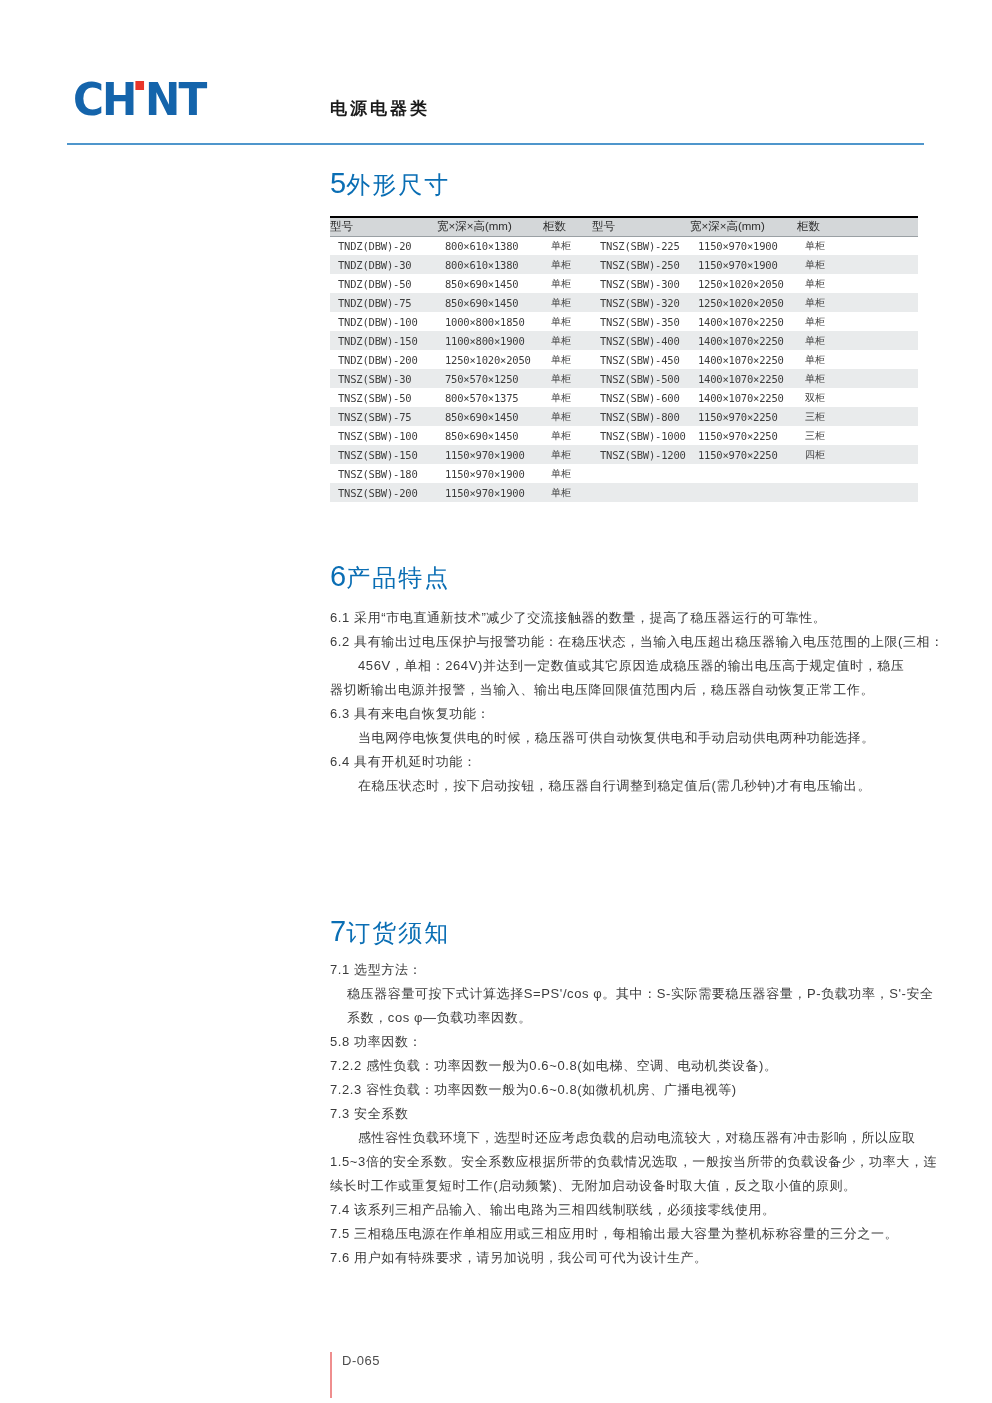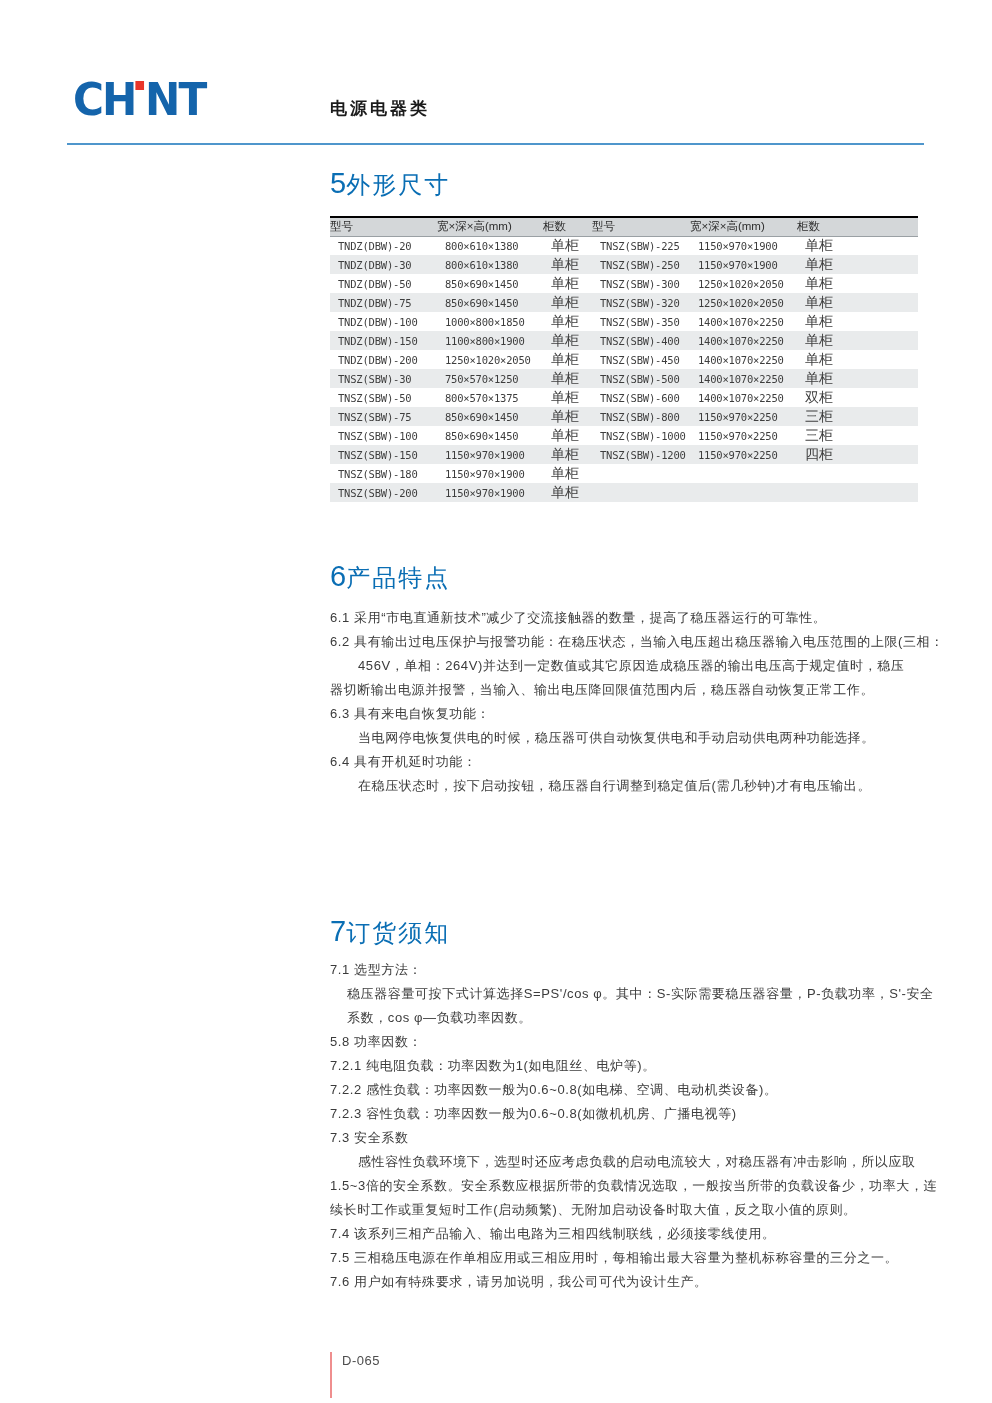--- a/index.html
+++ b/index.html
@@ -35,21 +35,21 @@
     table-layout:fixed;}
   .dim-table tr{height:19px;}
   .dim-table th{background:var(--table-header-bg,#d4d7d9);border-top:2px solid #000000;
     border-bottom:1px solid var(--table-border,#9aa0a4);font-weight:400;font-size:11.5px;
     color:#2e2e2e;text-align:left;padding:0 0 0 0;white-space:nowrap;overflow:hidden;}
   .dim-table td{font-size:11px;color:#3d3d3d;text-align:left;padding:0 0 0 8px;
     white-space:nowrap;overflow:hidden;}
   .dim-table tr.stripe td{background:var(--table-stripe-bg,#e9ebec);}
   .dim-table td.model,.dim-table td.dim{font-family:"DejaVu Sans Mono","Liberation Mono",monospace;
     font-size:10.5px;letter-spacing:-0.2px;margin-left:39px;}
-  .dim-table td.cjk{font-size:14px;}
+  .dim-table td.cjk{font-size:10px;}
   
   .body-lines{position:absolute;left:330px;width:640px;}
   .bl-features{top:606px;} .bl-ordering{top:958px;}
   .body-lines .line{height:24px;line-height:24px;font-size:13px;color:var(--body-text,#3b3b3b);
     letter-spacing:0.6px;white-space:nowrap;}
   .body-lines .line.ind1{padding-left:28px;}
   .body-lines .line.ind2{padding-left:17px;}
   
   .footer-line{position:absolute;left:330px;top:1352px;width:2px;height:46px;
     background:var(--footer-red,#ef8e8e);}
@@ -220,21 +220,20 @@
     </div>
 
   <div class="section-heading sh-7">
     <span class="num">7</span><span class="stitle">订货须知</span>
   </div>
   <div class="body-lines bl-ordering">
       <div class="line">7.1 选型方法：</div>
       <div class="line ind2">稳压器容量可按下式计算选择S=PS'/cos φ。其中：S-实际需要稳压器容量，P-负载功率，S'-安全</div>
       <div class="line ind2">系数，cos φ—负载功率因数。</div>
       <div class="line">5.8 功率因数：</div>
-      <div class="line">7.2.1 纯电阻负载：功率因数为1(如电阻丝、电炉等)。</div>
       <div class="line">7.2.2 感性负载：功率因数一般为0.6~0.8(如电梯、空调、电动机类设备)。</div>
       <div class="line">7.2.3 容性负载：功率因数一般为0.6~0.8(如微机机房、广播电视等)</div>
       <div class="line">7.3 安全系数</div>
       <div class="line ind1">感性容性负载环境下，选型时还应考虑负载的启动电流较大，对稳压器有冲击影响，所以应取</div>
       <div class="line">1.5~3倍的安全系数。安全系数应根据所带的负载情况选取，一般按当所带的负载设备少，功率大，连</div>
       <div class="line">续长时工作或重复短时工作(启动频繁)、无附加启动设备时取大值，反之取小值的原则。</div>
       <div class="line">7.4 该系列三相产品输入、输出电路为三相四线制联线，必须接零线使用。</div>
       <div class="line">7.5 三相稳压电源在作单相应用或三相应用时，每相输出最大容量为整机标称容量的三分之一。</div>
       <div class="line">7.6 用户如有特殊要求，请另加说明，我公司可代为设计生产。</div>
     </div>

